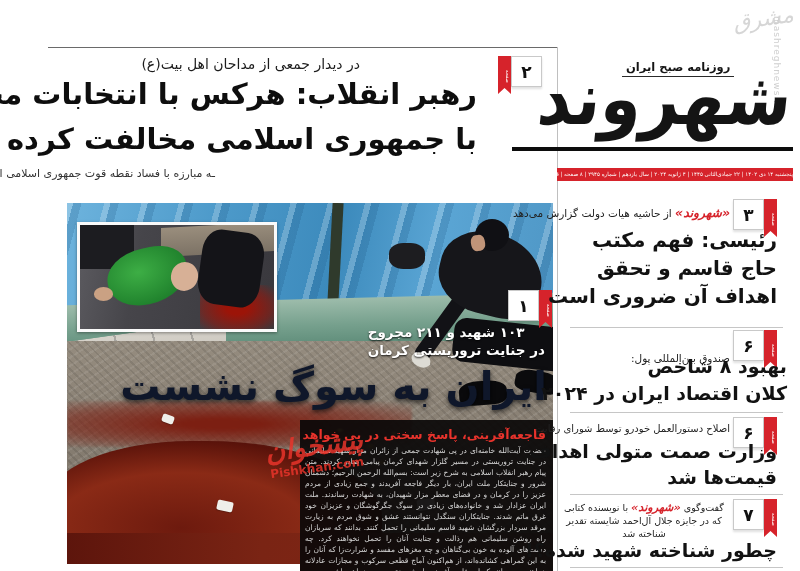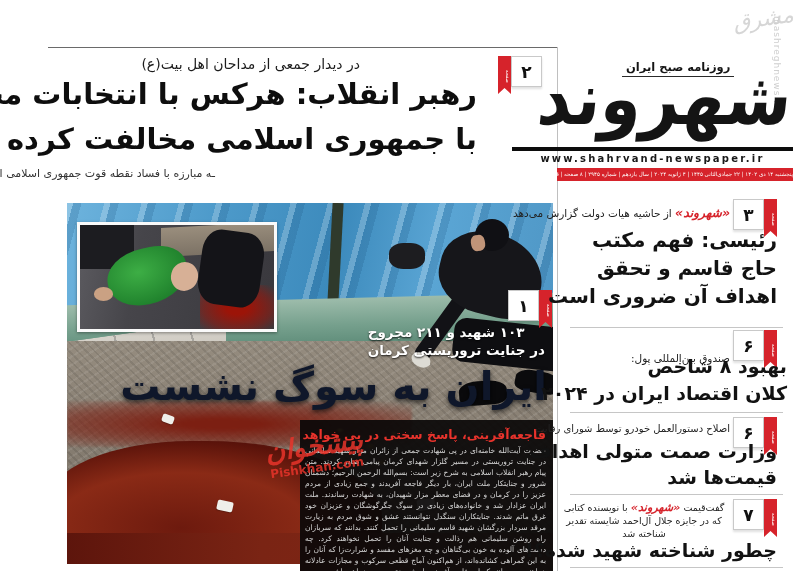--- a/index.html
+++ b/index.html
@@ -124,21 +124,20 @@
 <div class="page">
 
   <div class="abs topline"></div>
   <div class="abs vdivider"></div>
 
   <div class="abs mashregh-fa">مشرق</div>
   <div class="abs mashregh-url">mashreghnews.ir</div>
   <div class="abs tagline">روزنامه صبح ایران</div>
   <div class="abs logo">شهروند</div>
   <div class="abs logo-rule"></div>
-  <div class="abs website">www.shahrvand-newspaper.ir</div>
   <div class="abs datebar">پنجشنبه ۱۴ دی ۱۴۰۲ | ۲۲ جمادی‌الثانی ۱۴۴۵ | ۴ ژانویه ۲۰۲۴ | سال یازدهم | شماره ۲۹۴۵ | ۸ صفحه | قیمت ۱۰۰۰۰ تومان</div>
 
   <div class="abs badge" style="left:498px;top:56px;">
     <span class="pennant">صفحه</span>
     <span class="num">۲</span>
   </div>
   <div class="abs lead-kicker pre">در دیدار جمعی از مداحان اهل بیت(ع)</div>
   <div class="abs lead-headline pre">رهبر انقلاب: هرکس با انتخابات مخالفت کند
 با جمهوری اسلامی مخالفت کرده است</div>
   <div class="abs lead-subnote pre">ـه مبارزه با فساد نقطه قوت جمهوری اسلامی است</div>
@@ -223,17 +222,17 @@
   </div>
   <div class="abs sb-kicker pre" style="right:70px;top:423px;font-size:10px;">اصلاح دستورالعمل خودرو توسط شورای رقابت</div>
   <div class="abs sb-headline pre" style="right:23px;top:438px;font-size:19px;line-height:26px;">وزارت صمت متولی اهداف
 قیمت‌ها شد</div>
   <div class="abs hdiv" style="top:494px;"></div>
 
   <div class="abs badge" style="right:23px;top:499px;">
     <span class="num">۷</span>
     <span class="pennant">صفحه</span>
   </div>
-  <div class="abs sb-kicker" style="right:70px;top:501px;width:172px;font-size:9.5px;line-height:13px;"><span>گفت‌قیمت </span><span class="brand">«شهروند»</span><span> با نویسنده کتابی که در جایزه جلال آل‌احمد شایسته تقدیر شناخته شد</span></div>
+  <div class="abs sb-kicker" style="right:70px;top:501px;width:172px;font-size:9.5px;line-height:13px;"><span>گفت‌وگوی </span><span class="brand">«شهروند»</span><span> با نویسنده کتابی که در جایزه جلال آل‌احمد شایسته تقدیر شناخته شد</span></div>
   <div class="abs sb-headline pre" style="right:23px;top:536px;font-size:19px;">چطور شناخته شهید شده؟!</div>
   <div class="abs hdiv" style="top:567px;"></div>
 
 </div>
 
 </body></html>

